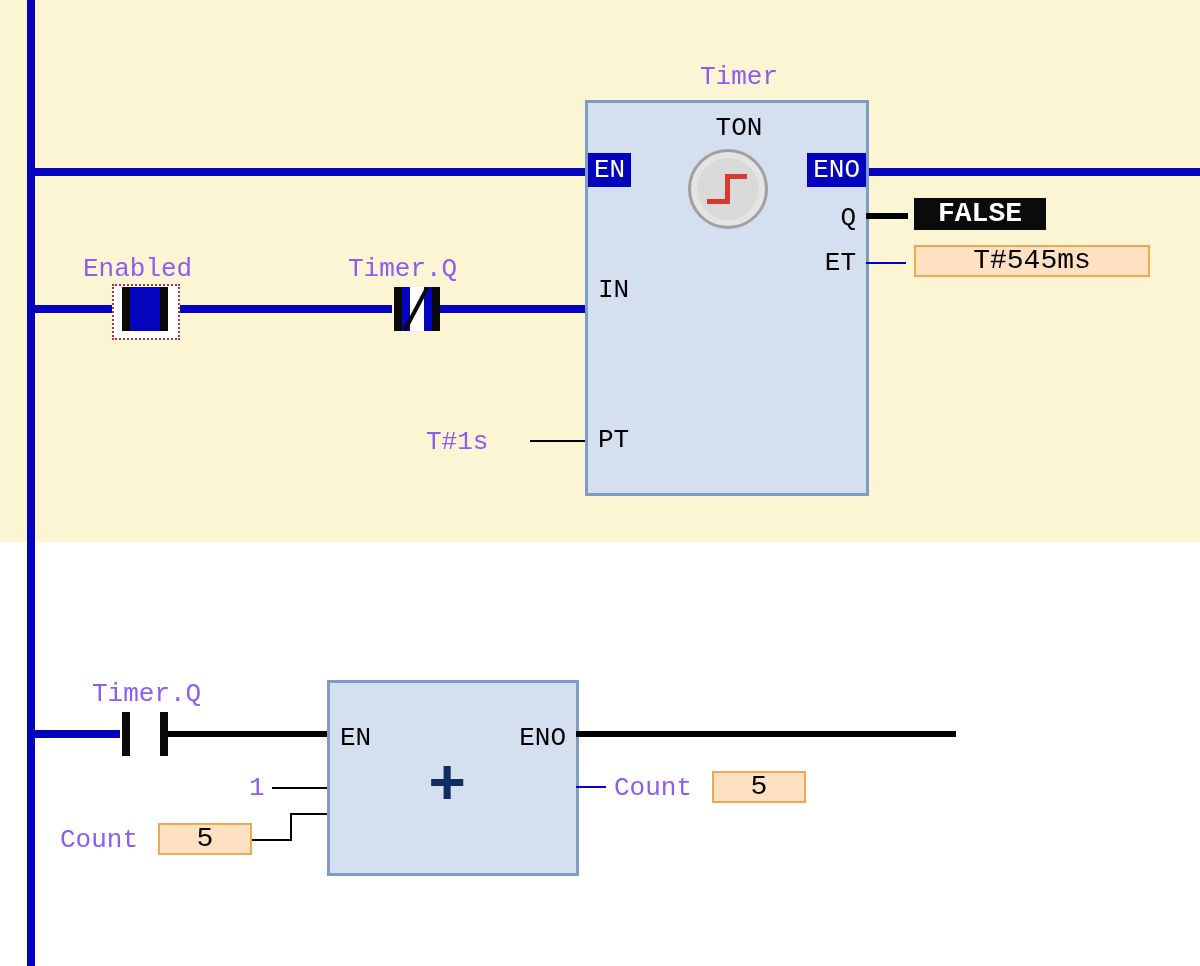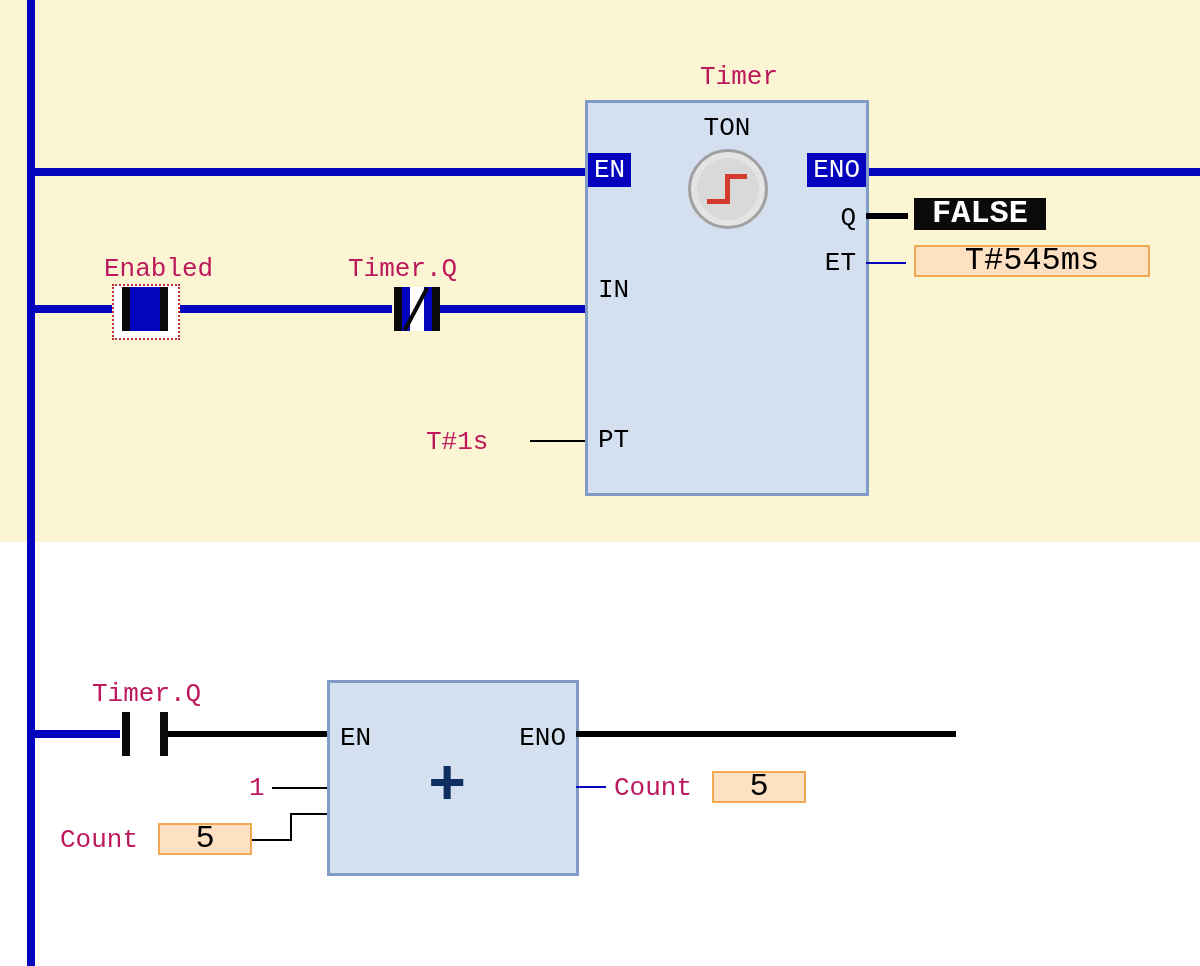--- a/index.html
+++ b/index.html
@@ -18,28 +18,28 @@
     position:absolute;left:27px;top:0;width:8px;height:966px;
     background:#0404be;
   }
 
   
   .wire-b{position:absolute;background:#0404be;height:8px;}
   .wire-k{position:absolute;background:#000000;height:6px;}
   .wire-kv{position:absolute;background:#000000;width:2px;}
   .wire-thin{position:absolute;background:#000000;height:2px;}
   .wire-bthin{position:absolute;background:#0404be;height:2px;}
-  .lbl{position:absolute;color:#be185d;}
+  .lbl{position:absolute;color:#8b5cf6;}
   .lbl-grey{color:#7d7d7d;}
   .valuebox{
     position:absolute;
     background:#fee1c2;
     border:2px solid #f0a950;
     font-family:"Courier New",monospace;
-    font-size:32px;
+    font-size:28px;
     text-align:center;
     line-height:26px;
     padding:1px 0;
   }
   .valuebox.dark{
     background:#0b0b0b;color:#ffffff;font-weight:bold;
     border:2px solid #0b0b0b;
   }
 
   
@@ -105,21 +105,21 @@
 <div class="left-rail"></div>
 
 <div class="wire-b" style="left:35px;top:168px;width:550px;"></div>
 
 <div class="wire-b" style="left:863px;top:168px;width:337px;"></div>
 
 <div class="wire-b" style="left:35px;top:305px;width:85px;"></div>
 <div class="wire-b" style="left:172px;top:305px;width:220px;"></div>
 <div class="wire-b" style="left:440px;top:305px;width:145px;"></div>
 
-<div class="lbl" style="left:83px;top:254px;margin-left:21px;">Enabled</div>
+<div class="lbl" style="left:83px;top:254px;">Enabled</div>
 <div class="sel-ring" style="left:112px;top:284px;width:60px;height:48px;"></div>
 <div class="contact" style="left:122px;top:287px;">
   <div class="bar bl"></div>
   <div class="fillL"></div>
   <div class="core" style="background:#0404be;"></div>
   <div class="fillR"></div>
   <div class="bar br"></div>
 </div>
 
 <div class="lbl" style="left:348px;top:254px;">Timer.Q</div>
@@ -130,21 +130,21 @@
   <div class="fillR"></div>
   <div class="bar br"></div>
   <div class="slash"></div>
 </div>
 
 <div class="lbl" style="left:426px;top:427px;">T#1s</div>
 <div class="wire-thin" style="left:530px;top:440px;width:55px;"></div>
 
 <div class="lbl" style="left:700px;top:62px;">Timer</div>
 <div class="fblock" style="left:585px;top:100px;width:278px;height:390px;">
-  <div class="title" style="top:10px;">TON</div>
+  <div class="title" style="top:10px;padding-left:12px;">TON</div>
 
   <div class="pin-hl" style="left:0;top:50px;">EN</div>
   <div class="pin-hl" style="right:0;top:50px;">ENO</div>
   <div class="pin pinL" style="top:172px;">IN</div>
   <div class="pin pinL" style="top:322px;">PT</div>
   <div class="pin pinR" style="top:100px;">Q</div>
   <div class="pin pinR" style="top:145px;">ET</div>
 
   <div class="clock" style="left:100px;top:46px;">
     <div class="step">

